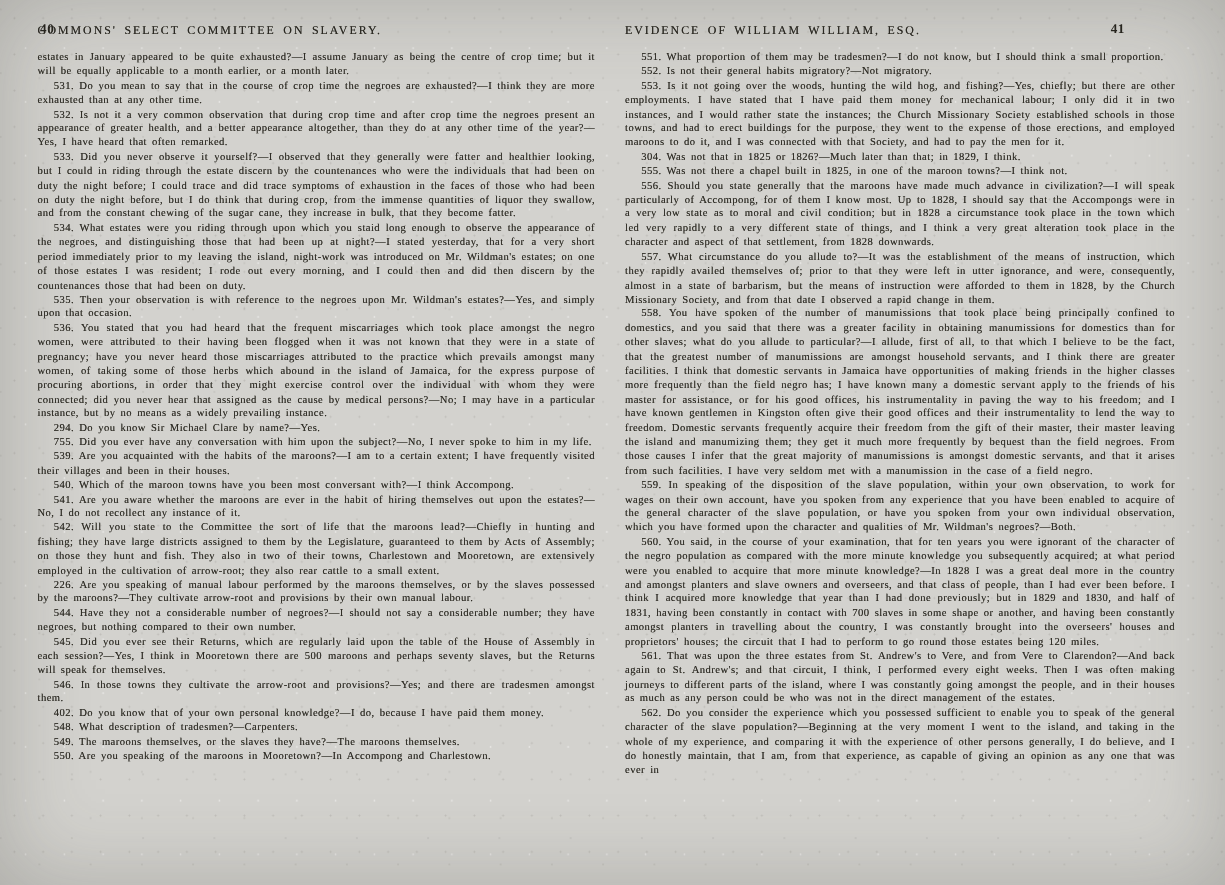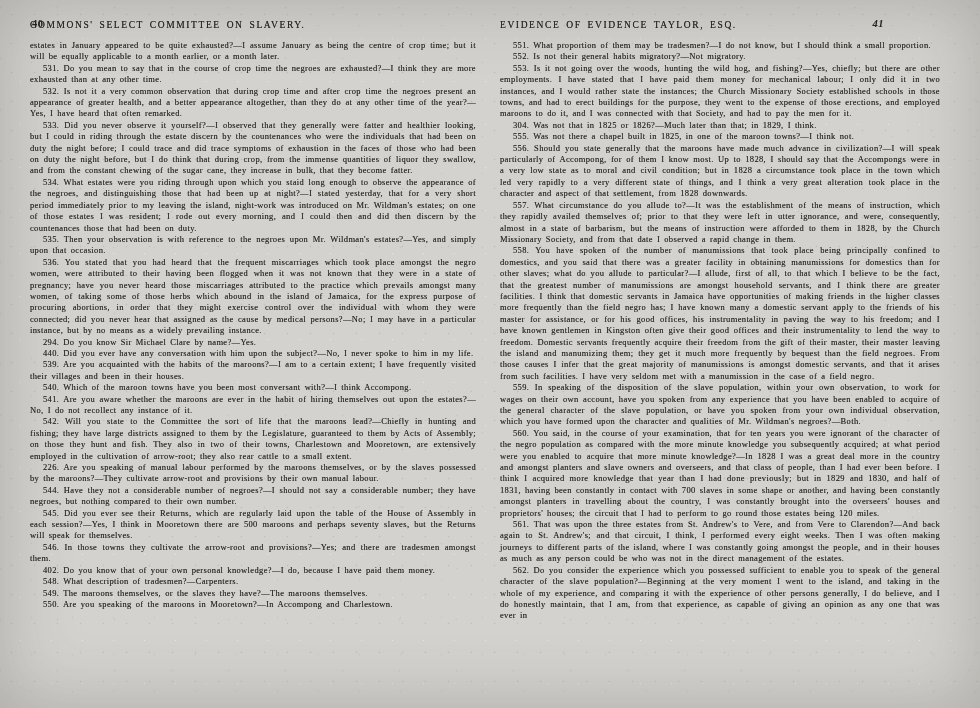--- a/index.html
+++ b/index.html
@@ -34,21 +34,21 @@
     padding-top: 6px;
     color: #2a2822;
     text-shadow: 0 0 0.5px rgba(42,40,34,0.75);
   }
   .page-num {
     position: absolute; top: 4px;
     font-size: 10.5px; font-weight: bold; letter-spacing: 0.5px;
     color: #26241e;
   }
   .page-num-left  { left: 2px; }
-  .page-num-right { right: 56px; font-style: italic; }
+  .page-num-right { right: 40px; }
   .page-body {
     font-size: 8.5px; line-height: 11.4px;
     letter-spacing: 0.35px; word-spacing: 1.6px;
     text-align: justify;
     color: #2e2c25;
     text-shadow: 0 0 0.45px rgba(46,44,37,0.65);
   }
   .page-body p {
     margin: 0; padding: 0;
     text-indent: 13px;
@@ -67,39 +67,39 @@
     </div>
     <div class="page-body">
         <p class="flush">estates in January appeared to be quite exhausted?—I assume January as being the centre of crop time; but it will be equally applicable to a month earlier, or a month later.</p>
         <p>531. Do you mean to say that in the course of crop time the negroes are exhausted?—I think they are more exhausted than at any other time.</p>
         <p>532. Is not it a very common observation that during crop time and after crop time the negroes present an appearance of greater health, and a better appearance altogether, than they do at any other time of the year?—Yes, I have heard that often remarked.</p>
         <p>533. Did you never observe it yourself?—I observed that they generally were fatter and healthier looking, but I could in riding through the estate discern by the countenances who were the individuals that had been on duty the night before; I could trace and did trace symptoms of exhaustion in the faces of those who had been on duty the night before, but I do think that during crop, from the immense quantities of liquor they swallow, and from the constant chewing of the sugar cane, they increase in bulk, that they become fatter.</p>
         <p>534. What estates were you riding through upon which you staid long enough to observe the appearance of the negroes, and distinguishing those that had been up at night?—I stated yesterday, that for a very short period immediately prior to my leaving the island, night-work was introduced on Mr. Wildman's estates; on one of those estates I was resident; I rode out every morning, and I could then and did then discern by the countenances those that had been on duty.</p>
         <p>535. Then your observation is with reference to the negroes upon Mr. Wildman's estates?—Yes, and simply upon that occasion.</p>
         <p>536. You stated that you had heard that the frequent miscarriages which took place amongst the negro women, were attributed to their having been flogged when it was not known that they were in a state of pregnancy; have you never heard those miscarriages attributed to the practice which prevails amongst many women, of taking some of those herbs which abound in the island of Jamaica, for the express purpose of procuring abortions, in order that they might exercise control over the individual with whom they were connected; did you never hear that assigned as the cause by medical persons?—No; I may have in a particular instance, but by no means as a widely prevailing instance.</p>
         <p>294. Do you know Sir Michael Clare by name?—Yes.</p>
-        <p>440. Did you ever have any conversation with him upon the subject?—No, I never spoke to him in my life.</p>
+        <p>755. Did you ever have any conversation with him upon the subject?—No, I never spoke to him in my life.</p>
         <p>539. Are you acquainted with the habits of the maroons?—I am to a certain extent; I have frequently visited their villages and been in their houses.</p>
         <p>540. Which of the maroon towns have you been most conversant with?—I think Accompong.</p>
         <p>541. Are you aware whether the maroons are ever in the habit of hiring themselves out upon the estates?—No, I do not recollect any instance of it.</p>
         <p>542. Will you state to the Committee the sort of life that the maroons lead?—Chiefly in hunting and fishing; they have large districts assigned to them by the Legislature, guaranteed to them by Acts of Assembly; on those they hunt and fish. They also in two of their towns, Charlestown and Mooretown, are extensively employed in the cultivation of arrow-root; they also rear cattle to a small extent.</p>
         <p>226. Are you speaking of manual labour performed by the maroons themselves, or by the slaves possessed by the maroons?—They cultivate arrow-root and provisions by their own manual labour.</p>
         <p>544. Have they not a considerable number of negroes?—I should not say a considerable number; they have negroes, but nothing compared to their own number.</p>
         <p>545. Did you ever see their Returns, which are regularly laid upon the table of the House of Assembly in each session?—Yes, I think in Mooretown there are 500 maroons and perhaps seventy slaves, but the Returns will speak for themselves.</p>
         <p>546. In those towns they cultivate the arrow-root and provisions?—Yes; and there are tradesmen amongst them.</p>
         <p>402. Do you know that of your own personal knowledge?—I do, because I have paid them money.</p>
         <p>548. What description of tradesmen?—Carpenters.</p>
         <p>549. The maroons themselves, or the slaves they have?—The maroons themselves.</p>
         <p>550. Are you speaking of the maroons in Mooretown?—In Accompong and Charlestown.</p>
       </div>
   </div>
 
   <div class="page page-right">
     <div class="running-head">
-      <div class="running-title">EVIDENCE OF EVIDENCE TAYLOR, ESQ.</div>
+      <div class="running-title">EVIDENCE OF WILLIAM WILLIAM, ESQ.</div>
       <span class="page-num page-num-right">41</span>
     </div>
     <div class="page-body">
         <p>551. What proportion of them may be tradesmen?—I do not know, but I should think a small proportion.</p>
         <p>552. Is not their general habits migratory?—Not migratory.</p>
         <p>553. Is it not going over the woods, hunting the wild hog, and fishing?—Yes, chiefly; but there are other employments. I have stated that I have paid them money for mechanical labour; I only did it in two instances, and I would rather state the instances; the Church Missionary Society established schools in those towns, and had to erect buildings for the purpose, they went to the expense of those erections, and employed maroons to do it, and I was connected with that Society, and had to pay the men for it.</p>
         <p>304. Was not that in 1825 or 1826?—Much later than that; in 1829, I think.</p>
         <p>555. Was not there a chapel built in 1825, in one of the maroon towns?—I think not.</p>
         <p>556. Should you state generally that the maroons have made much advance in civilization?—I will speak particularly of Accompong, for of them I know most. Up to 1828, I should say that the Accompongs were in a very low state as to moral and civil condition; but in 1828 a circumstance took place in the town which led very rapidly to a very different state of things, and I think a very great alteration took place in the character and aspect of that settlement, from 1828 downwards.</p>
         <p>557. What circumstance do you allude to?—It was the establishment of the means of instruction, which they rapidly availed themselves of; prior to that they were left in utter ignorance, and were, consequently, almost in a state of barbarism, but the means of instruction were afforded to them in 1828, by the Church Missionary Society, and from that date I observed a rapid change in them.</p>

